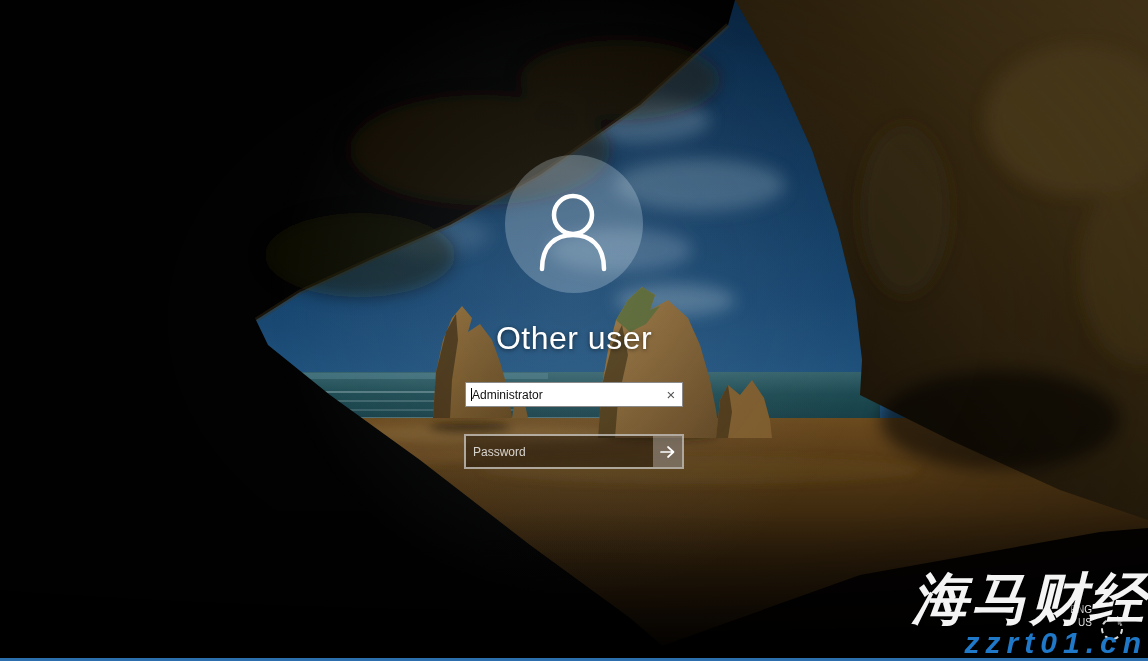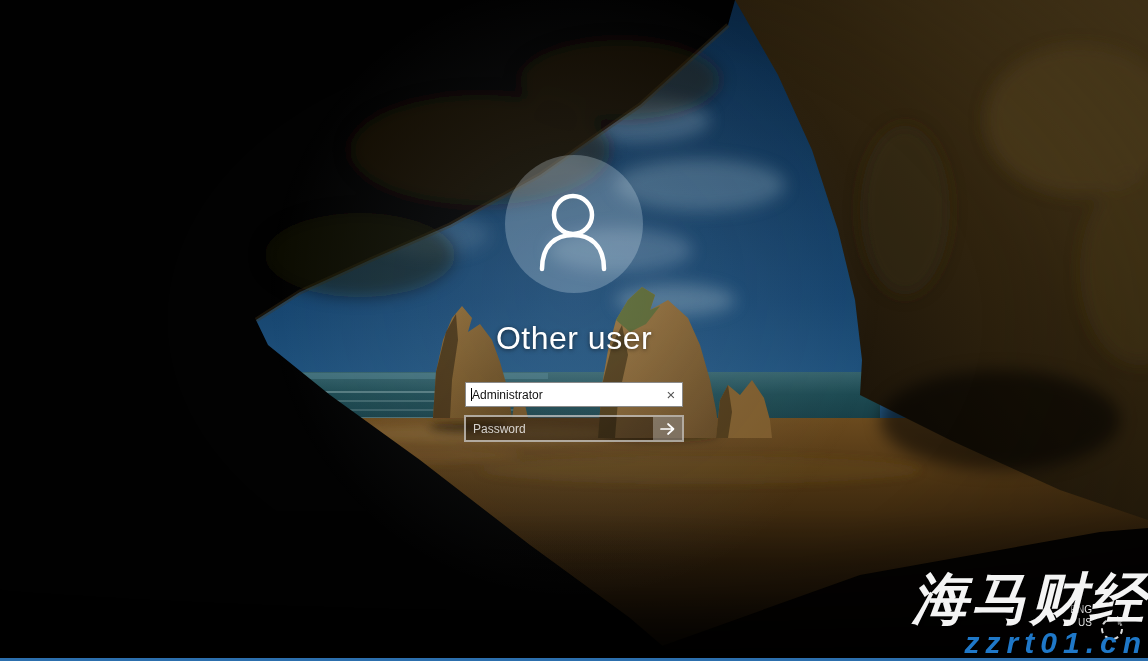--- a/index.html
+++ b/index.html
@@ -26,21 +26,21 @@
   #username-wrap{position:absolute;left:465px;top:382px;width:218px;height:25px;z-index:2;
     background:#ffffff;border:1px solid #8a8a8a;box-sizing:border-box;}
   #username-input{position:absolute;left:0;top:0;width:100%;height:100%;border:none;outline:none;
     background:transparent;color:#111;font-size:12px;font-family:"Liberation Sans",sans-serif;
     padding:0 24px 0 6px;box-sizing:border-box;}
   #username-caret{position:absolute;left:5px;top:5px;width:1px;height:13px;background:#000;}
   #clear-btn{position:absolute;right:0;top:0;width:22px;height:100%;display:flex;align-items:center;
     justify-content:center;color:#555;font-size:15px;cursor:default;line-height:1;}
 
   
-  #password-wrap{position:absolute;left:464px;top:415px;width:220px;height:27px;z-index:2;
+  #password-wrap{position:absolute;left:464px;top:434px;width:220px;height:35px;z-index:2;
     border:2px solid rgba(255,255,255,0.58);background:rgba(18,12,6,0.42);box-sizing:border-box;padding-left:24px;}
   #password-input{position:absolute;left:0;top:0;width:calc(100% - 30px);height:100%;border:none;outline:none;
     background:transparent;color:#fff;font-size:12px;font-family:"Liberation Sans",sans-serif;
     padding:0 0 0 7px;box-sizing:border-box;}
   #password-input::placeholder{color:rgba(255,255,255,0.78);opacity:1;}
   #submit-btn{position:absolute;right:0;top:0;width:29px;height:100%;border:none;padding:0;margin:0;
     background:rgba(255,255,255,0.30);display:flex;align-items:center;justify-content:center;cursor:default;}
 
   
   #lang-indicator{position:absolute;left:1062px;top:603px;width:30px;z-index:2;text-align:right;

